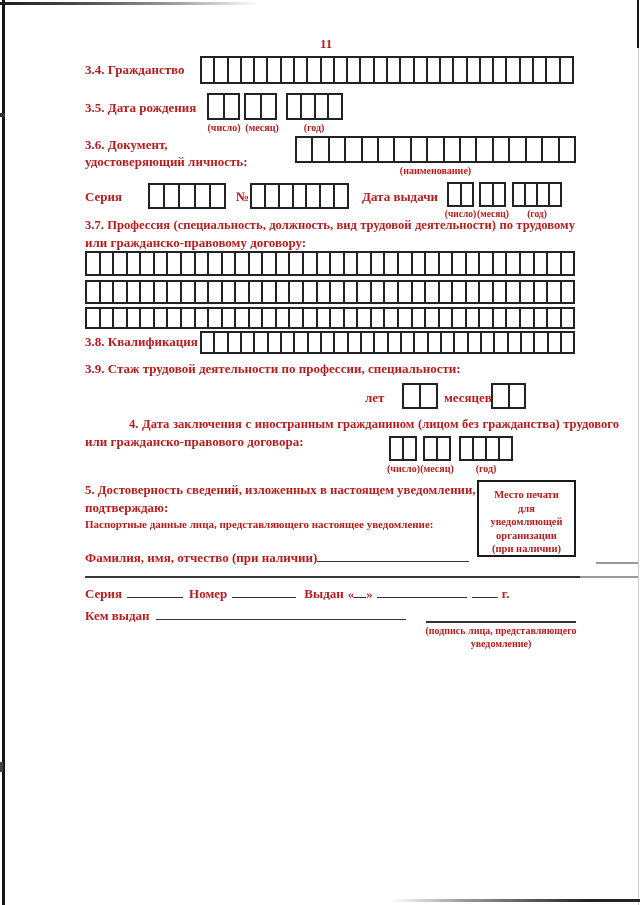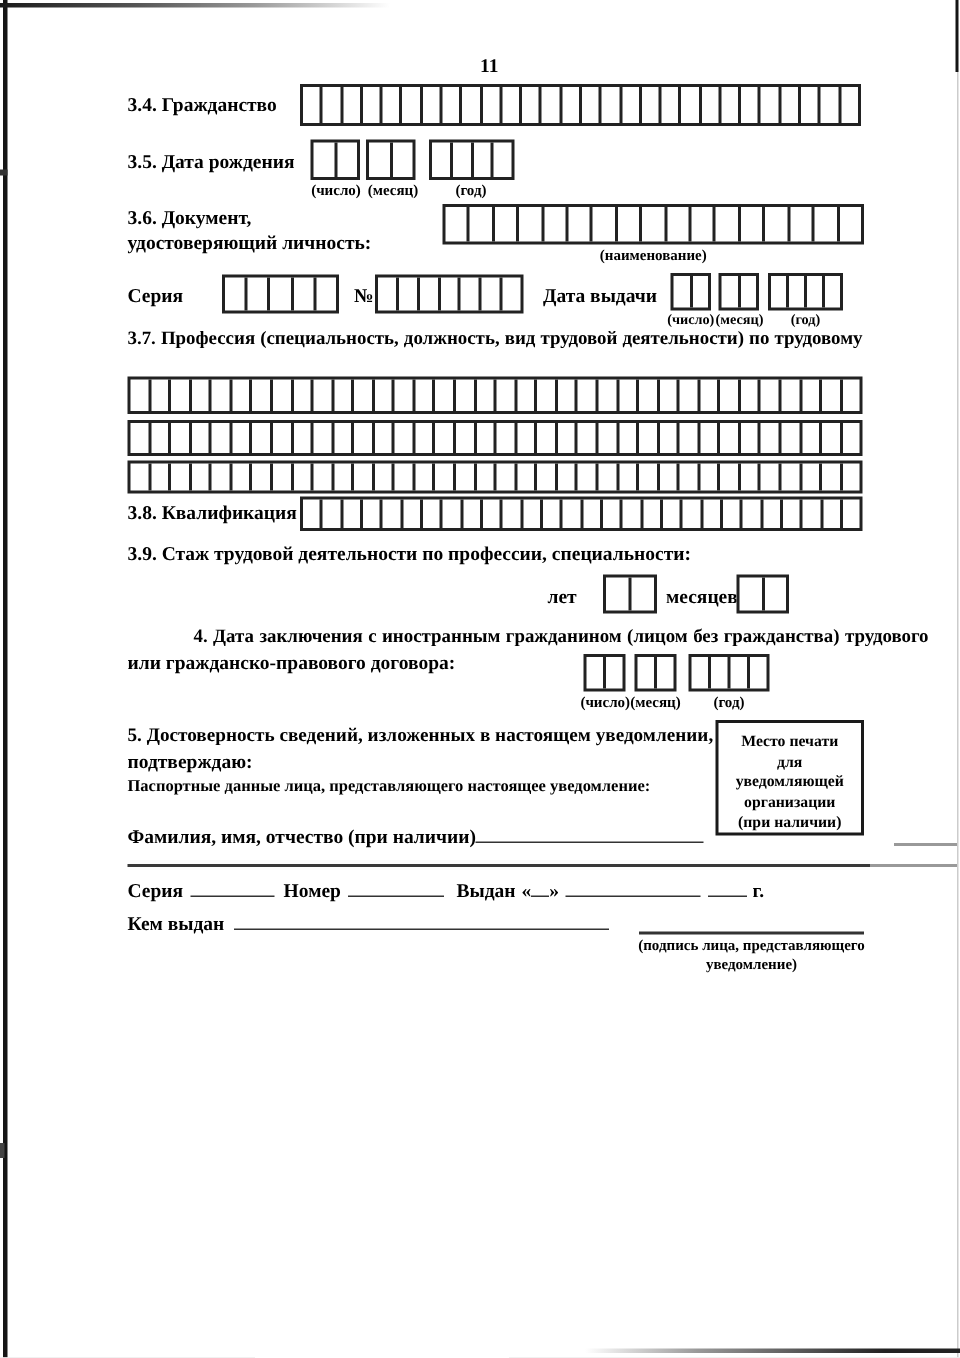--- a/index.html
+++ b/index.html
@@ -3,21 +3,21 @@
 <meta charset="utf-8">
 <style>
   html,body{margin:0;padding:0;background:#e8e8e8;}
   .page{
     position:relative;
     width:640px;height:905px;
     margin:0 auto;
     background:#ffffff;
     font-family:"Liberation Serif","DejaVu Serif",serif;
     font-weight:bold;
-    color:#000000;
+    color:#b91c1c;
     overflow:hidden;
   }
   .abs{position:absolute;}
   .txt{font-size:13px;line-height:15px;white-space:nowrap;}
   .just{font-size:12.6px;}
   .boxrow{display:flex;border:2px solid #222;background:#fff;box-sizing:border-box;}
   .boxrow .cell{flex:1;border-right:2px solid #222;}
   .boxrow .cell:last-child{border-right:none;}
   .caption{text-align:center;font-size:10px;line-height:12px;white-space:nowrap;}
   .uline{display:inline-block;border-bottom:1.5px solid #333;height:12px;vertical-align:baseline;}
@@ -151,20 +151,21 @@
       <div class="cell"></div>
       <div class="cell"></div>
       <div class="cell"></div>
       <div class="cell"></div>
     </div>
   <div class="abs caption" style="left:438px;top:208px;width:45px;font-size:9.5px;">(число)</div>
   <div class="abs caption" style="left:471px;top:208px;width:44px;font-size:9.5px;">(месяц)</div>
   <div class="abs caption" style="left:515px;top:208px;width:44px;font-size:9.5px;">(год)</div>
 
   <div class="abs txt just" style="left:85px;top:218px;width:490px;text-align:justify;text-align-last:justify;">3.7. Профессия (специальность, должность, вид трудовой деятельности) по трудовому</div>
+  <div class="abs txt" style="left:85px;top:235px;">или гражданско-правовому договору:</div>
   <div class="abs boxrow" style="left:85px;top:251px;width:490px;height:25px;">
       <div class="cell"></div>
       <div class="cell"></div>
       <div class="cell"></div>
       <div class="cell"></div>
       <div class="cell"></div>
       <div class="cell"></div>
       <div class="cell"></div>
       <div class="cell"></div>
       <div class="cell"></div>

